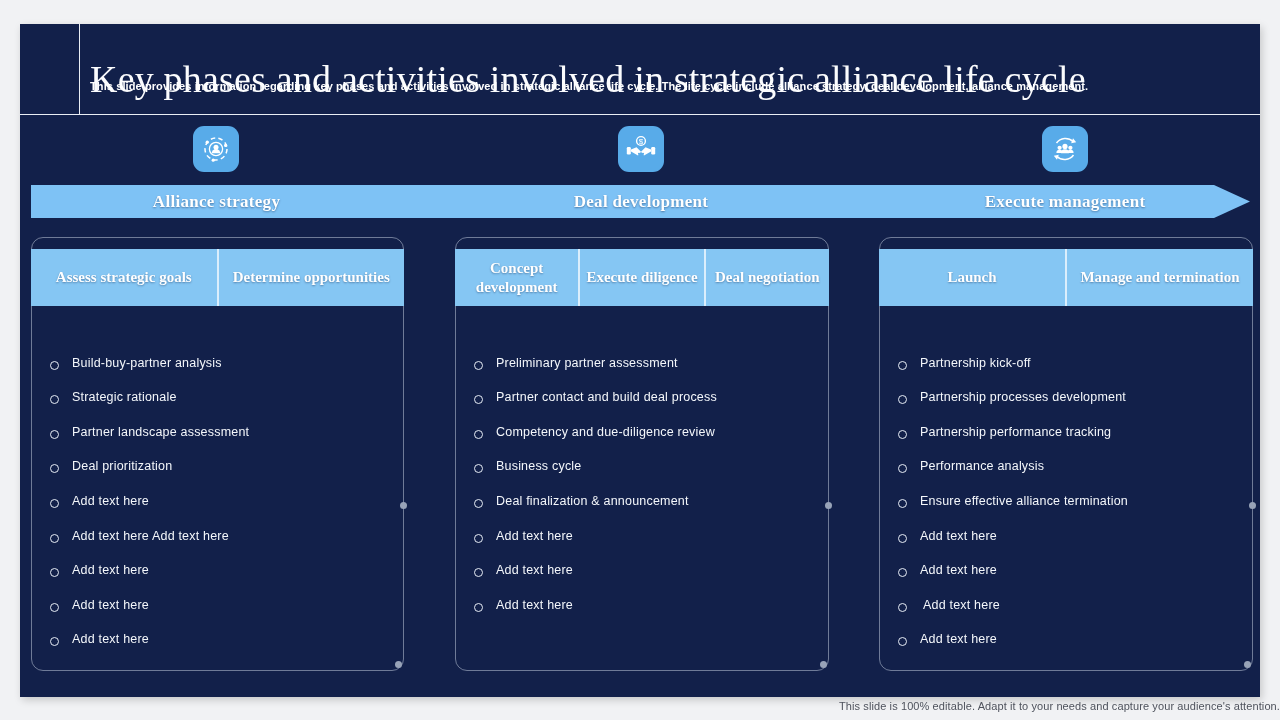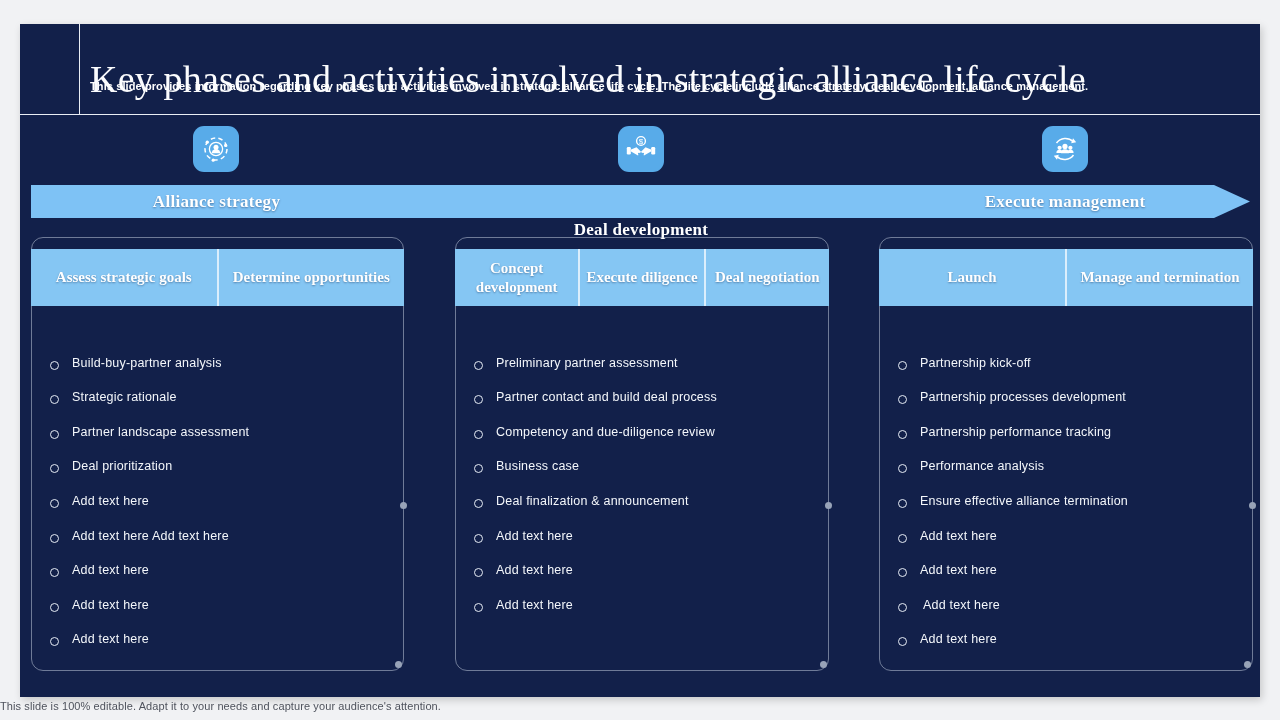--- a/index.html
+++ b/index.html
@@ -63,21 +63,21 @@
     width:7px;height:7px;border:1.5px solid #e6ecf5;border-radius:50%;
     flex:0 0 auto;margin-right:13px;
   }
   .item-text{
     font-size:12.5px;color:#f4f7fb;letter-spacing:.2px;white-space:pre;
   }
   .dot-mid{position:absolute;right:-4px;top:264px;width:7px;height:7px;border-radius:50%;background:#98a3b8;}
   .dot-corner{position:absolute;right:1px;bottom:2px;width:7px;height:7px;border-radius:50%;background:#98a3b8;}
   
   .slide-footer{
-    position:absolute;left:0;top:700px;width:100%;text-align:left;
+    position:absolute;left:0;top:700px;width:100%;text-align:right;
     font-size:11px;color:#4e525c;letter-spacing:.1px;
   }
 </style>
 </head>
 <body>
 
 <div class="slide">
 
   <div class="title-vline"></div>
   <h1 class="page-title">Key phases and activities involved in strategic alliance life cycle</h1>
@@ -117,21 +117,21 @@
       <path d="M6.4 19 a3.2 3.2 0 0 1 6.4 0 Z" fill="#fff"></path>
       <circle cx="20.4" cy="13.8" r="2.1" fill="#fff"></circle>
       <path d="M17.2 19 a3.2 3.2 0 0 1 6.4 0 Z" fill="#fff"></path>
       <circle cx="15" cy="12.4" r="2.6" fill="#fff"></circle>
       <path d="M11 19.2 a4 4 0 0 1 8 0 Z" fill="#fff"></path>
     </svg>
   </div>
 
   <div class="banner"></div>
   <div class="banner-label" style="left:11px;width:371px;">Alliance strategy</div>
-  <div class="banner-label" style="left:435px;width:372px;margin-top:28px;">Deal development</div>
+  <div class="banner-label" style="left:435px;width:372px;">Deal development</div>
   <div class="banner-label" style="left:859px;width:372px;">Execute management</div>
 
   <div class="card" style="left:11px;width:371px;">
     <div class="card-header">
       <div class="cell">Assess strategic goals</div>
       <div class="cell">Determine opportunities</div>
     </div>
     <div class="card-list">
       <div class="list-item">
           <span class="bullet"></span>
@@ -188,21 +188,21 @@
       <div class="list-item">
           <span class="bullet"></span>
           <span class="item-text">Partner contact and build deal process</span>
         </div>
       <div class="list-item">
           <span class="bullet"></span>
           <span class="item-text">Competency and due-diligence review</span>
         </div>
       <div class="list-item">
           <span class="bullet"></span>
-          <span class="item-text">Business case</span>
+          <span class="item-text">Business cycle</span>
         </div>
       <div class="list-item">
           <span class="bullet"></span>
           <span class="item-text">Deal finalization &amp; announcement</span>
         </div>
       <div class="list-item">
           <span class="bullet"></span>
           <span class="item-text">Add text here</span>
         </div>
       <div class="list-item">

